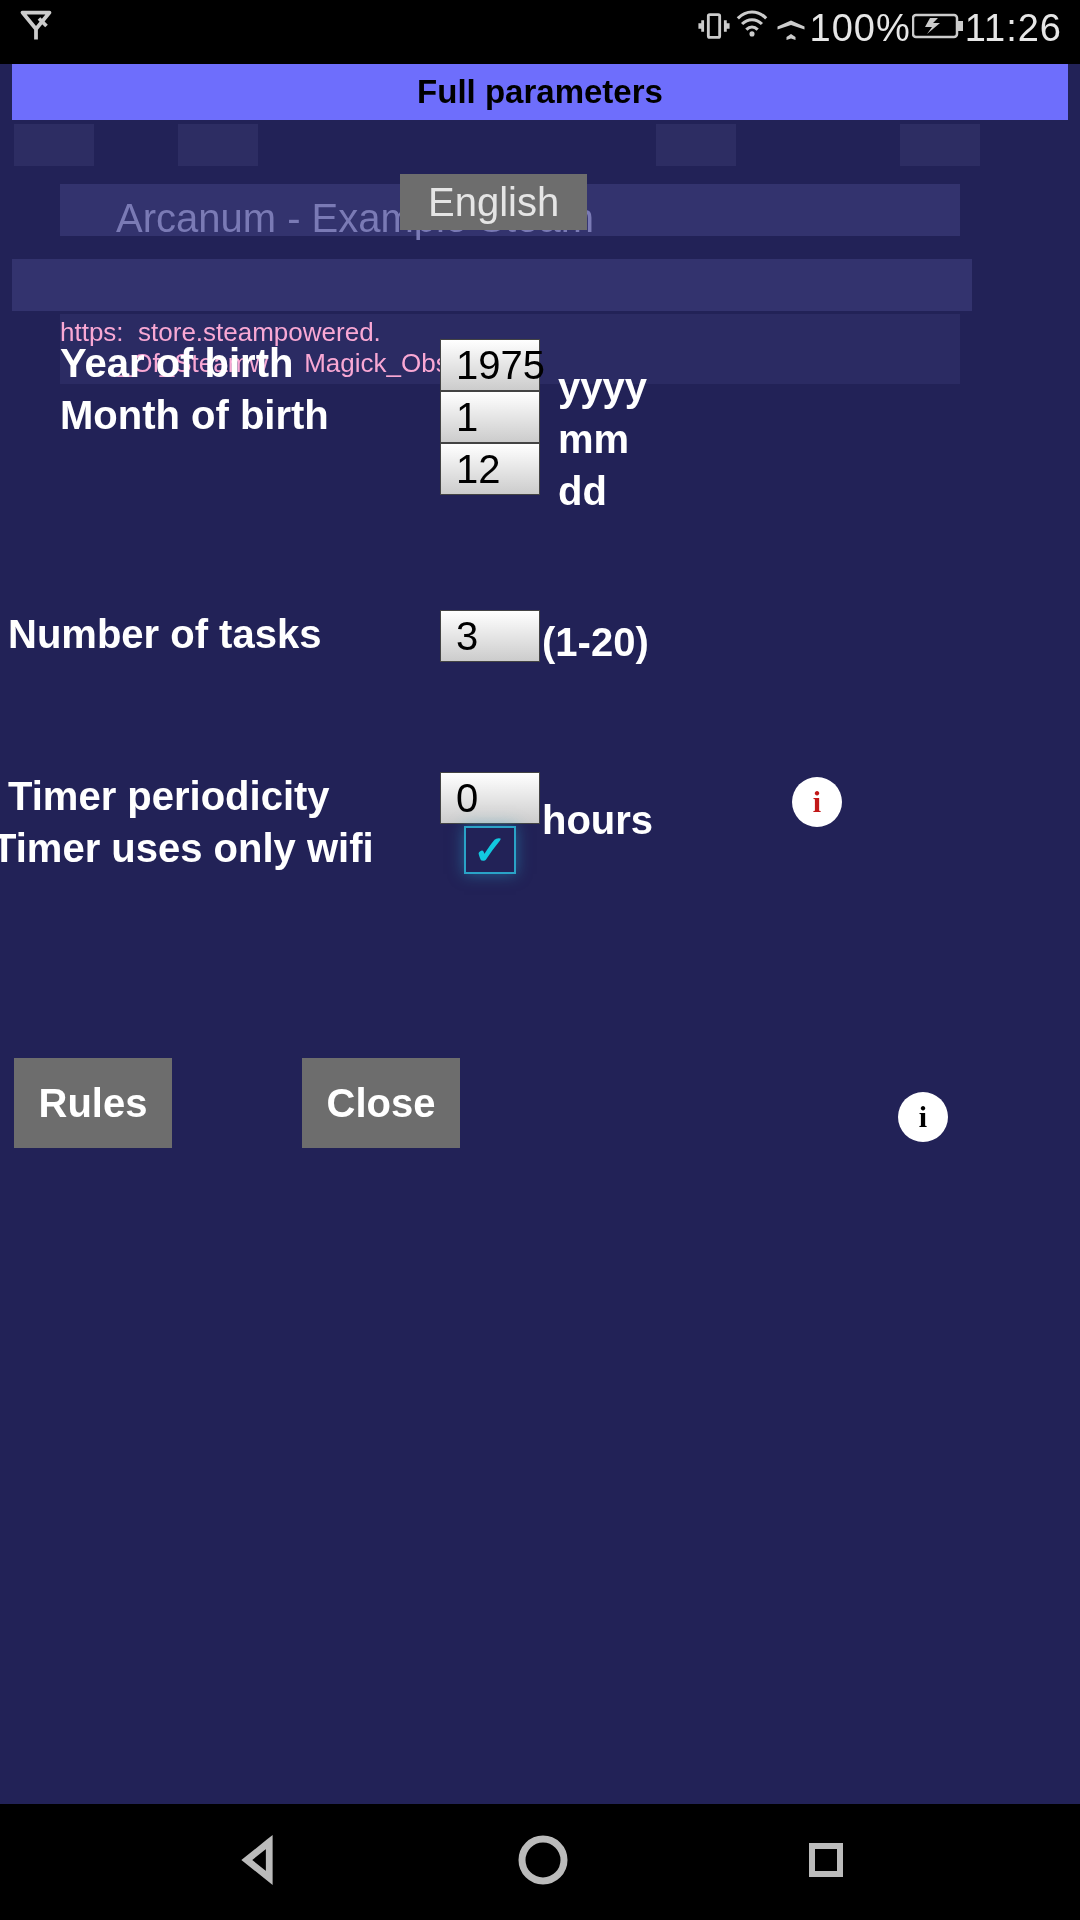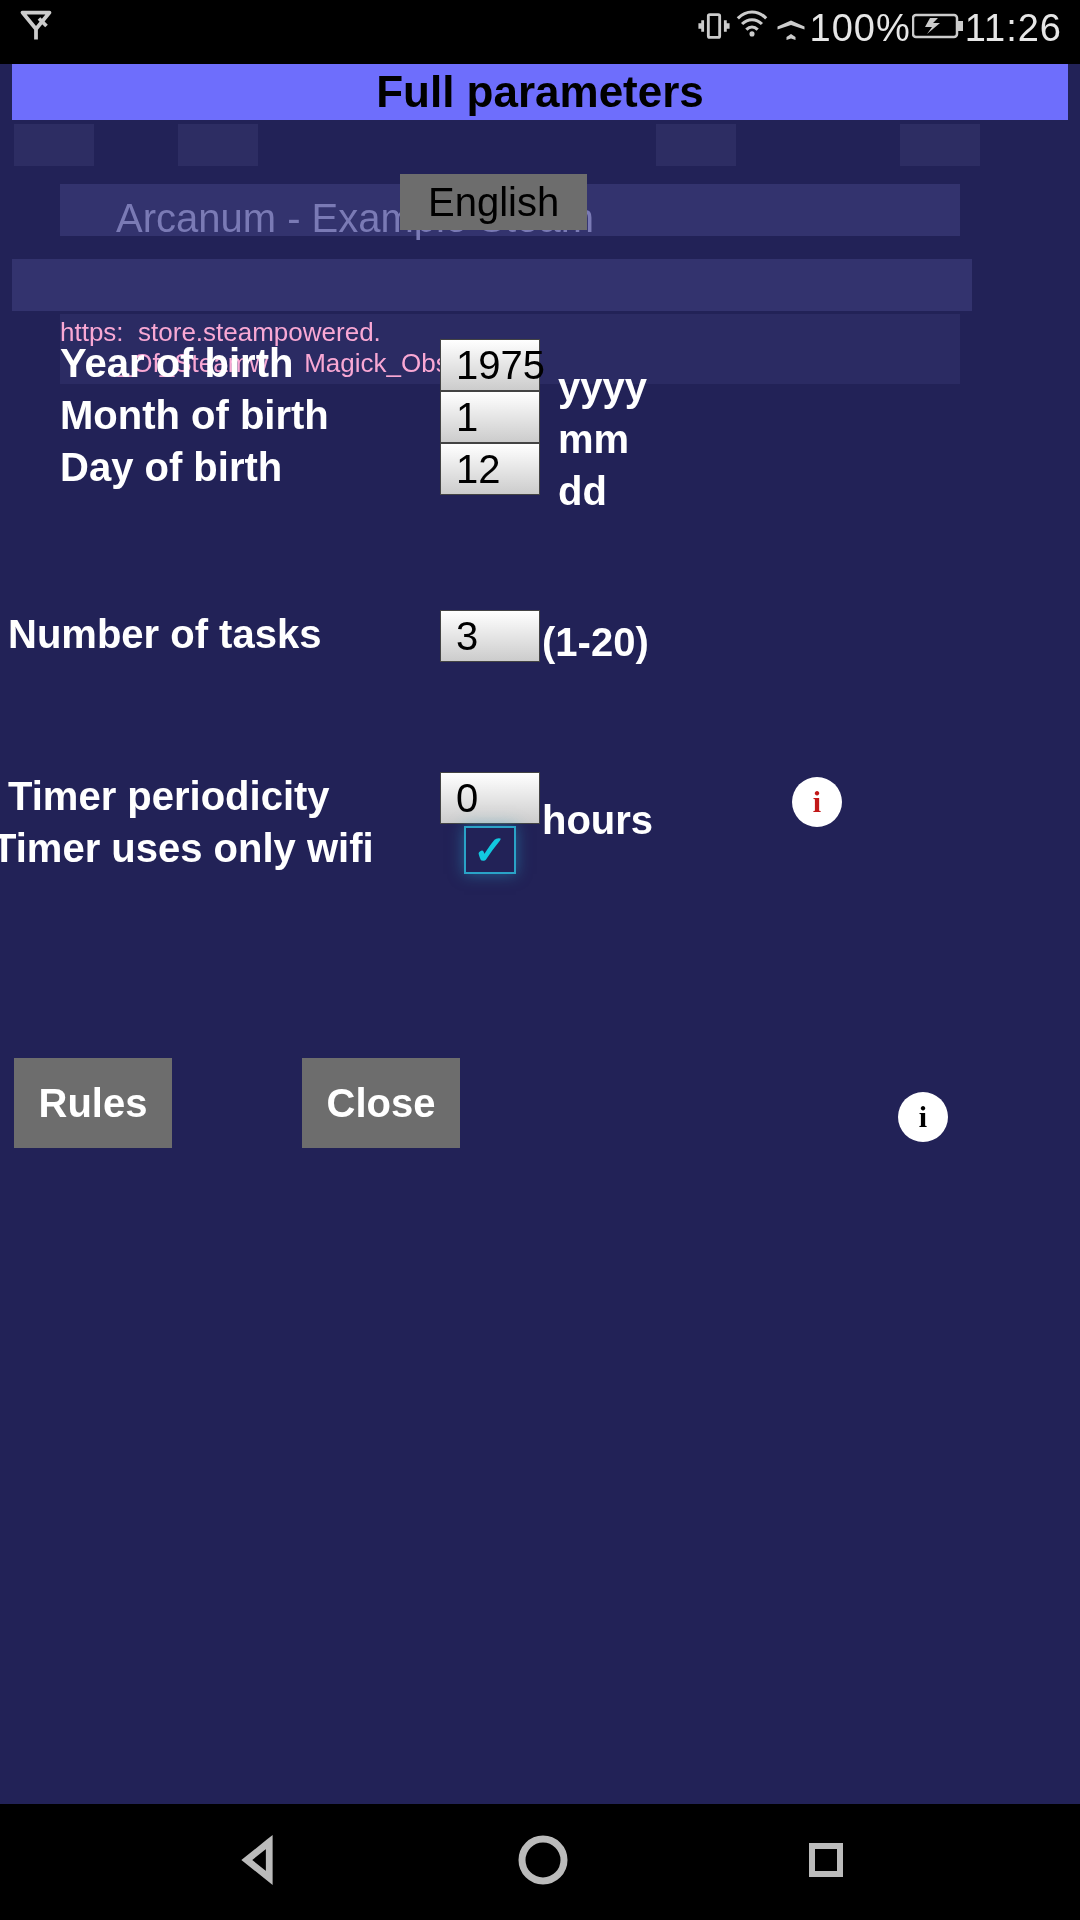--- a/index.html
+++ b/index.html
@@ -9,33 +9,33 @@
   
   .statusbar { height: 60px; background: #000; display: flex; align-items: center; justify-content: space-between; padding: 0 18px; font-size: 36px; }
   .statusbar-left { display: flex; align-items: center; gap: 12px; }
   .statusbar-right { display: flex; gap: 1px; }
   .sb-txt { font-size: 38px; color: #e6e6e6; letter-spacing: 1px; }
 
   
   .app { position: relative; height: 1740px; background: #222257; margin-top: 4px; }
 
   .titlebar { position: absolute; left: 12px; right: 12px; top: 0; height: 56px; background: #6e6efc; display: flex; align-items: center; justify-content: center; }
-  .titlebar-txt { color: #000; font-size: 44px; font-weight: bold; }
+  .titlebar-txt { color: #000; font-size: 33px; font-weight: bold; }
 
   
   .bg-box1 { position: absolute; left: 60px; top: 120px; width: 900px; height: 52px; background: #33336e; }
   .bg-box2 { position: absolute; left: 12px; top: 195px; width: 960px; height: 52px; background: #33336e; }
   .bg-box3 { position: absolute; left: 60px; top: 250px; width: 900px; height: 70px; background: #2b2b63; }
   .bg-txt1 { position: absolute; left: 116px; top: 132px; font-size: 40px; color: #7a7ab5; }
   .bg-txt2 { position: absolute; left: 60px; top: 253px; font-size: 26px; color: #f9a8d4; }
 
   .bg-tab { position: absolute; top: 60px; width: 80px; height: 42px; background: #2d2d63; }
 
   
-  .lang { position: absolute; left: 400px; top: 110px; height: 56px; background: #6d6d6d; color: #000000; font-size: 40px; display: flex; align-items: center; padding: 0 28px; }
+  .lang { position: absolute; left: 400px; top: 110px; height: 56px; background: #6d6d6d; color: #e5e5e5; font-size: 40px; display: flex; align-items: center; padding: 0 28px; }
 
   
   .heading1 { position: absolute; left: 10px; top: 223px; font-size: 44px; font-weight: bold; color: #fff; }
   .row-lbl { position: absolute; left: 60px; font-size: 40px; font-weight: bold; color: #fff; }
   .row-lbl2 { position: absolute; left: 0px; font-size: 40px; font-weight: bold; color: #fff; padding-left: 8px; }
   .row-unit { position: absolute; font-size: 40px; font-weight: bold; color: #fff; margin-top: 24px; }
 
   .input { position: absolute; left: 440px; height: 52px; background: linear-gradient(#fff, #ccc); border: 1px solid #444; color: #000; font-size: 40px; padding: 0 15px; display: flex; align-items: center; }
   .input.wide { width: 100px; }
   .input.med { width: 100px; }
@@ -122,21 +122,20 @@
       <span>1975</span>
     </div>
   <div class="row-unit" style="top:277px; left:558px">yyyy</div>
 
   <div class="row-lbl" style="top:329px">Month of birth</div>
   <div class="input med" style="top:327px">
       <span>1</span>
     </div>
   <div class="row-unit" style="top:329px; left:558px">mm</div>
 
-  <div class="row-lbl" style="top:381px">Day of birth</div>
   <div class="input med" style="top:379px">
       <span>12</span>
     </div>
   <div class="row-unit" style="top:381px; left:558px">dd</div>
 
   <div class="row-lbl2" style="top:548px">Number of tasks</div>
   <div class="input med" style="top:546px">
       <span>3</span>
     </div>
   <div class="row-unit" style="top:532px; left:542px">(1-20)</div>

